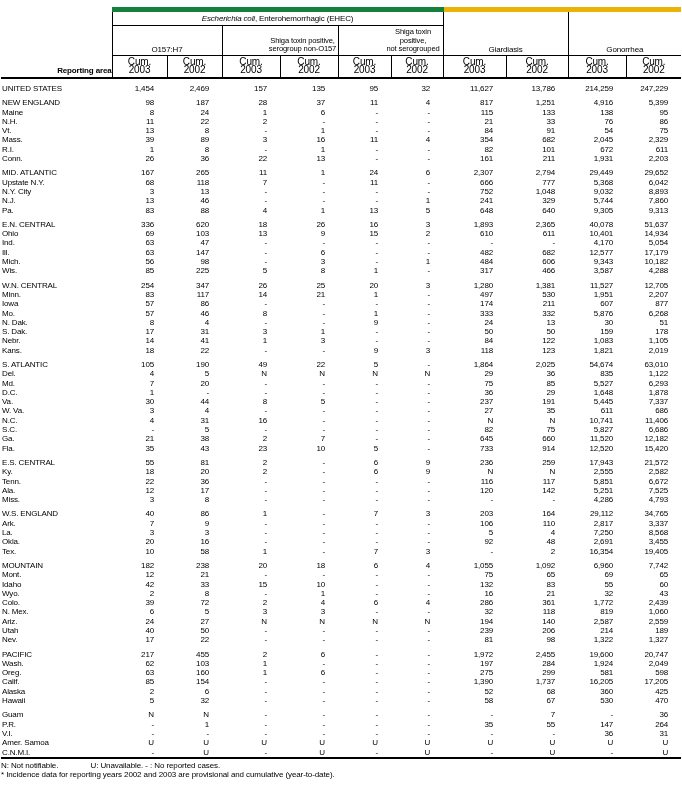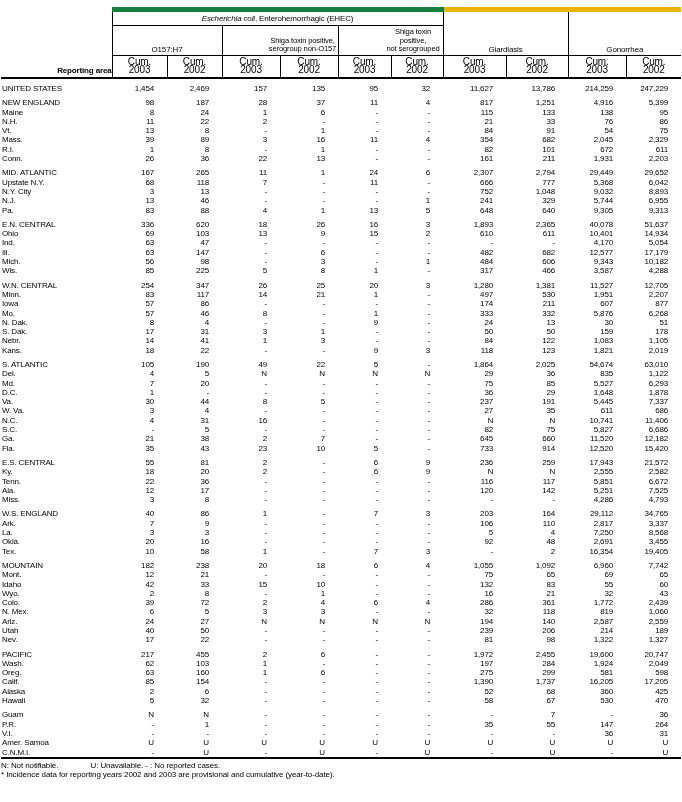--- a/index.html
+++ b/index.html
@@ -270,21 +270,21 @@
           <td class="area">N.J.</td>
           <td class="num">13</td>
           <td class="num">46</td>
           <td class="num">-</td>
           <td class="num">-</td>
           <td class="num">-</td>
           <td class="num">1</td>
           <td class="num">241</td>
           <td class="num">329</td>
           <td class="num">5,744</td>
-          <td class="num">6,955</td>
+          <td class="num">7,860</td>
         </tr>
         <tr>
           <td class="area">Pa.</td>
           <td class="num">83</td>
           <td class="num">88</td>
           <td class="num">4</td>
           <td class="num">1</td>
           <td class="num">13</td>
           <td class="num">5</td>
           <td class="num">648</td>

